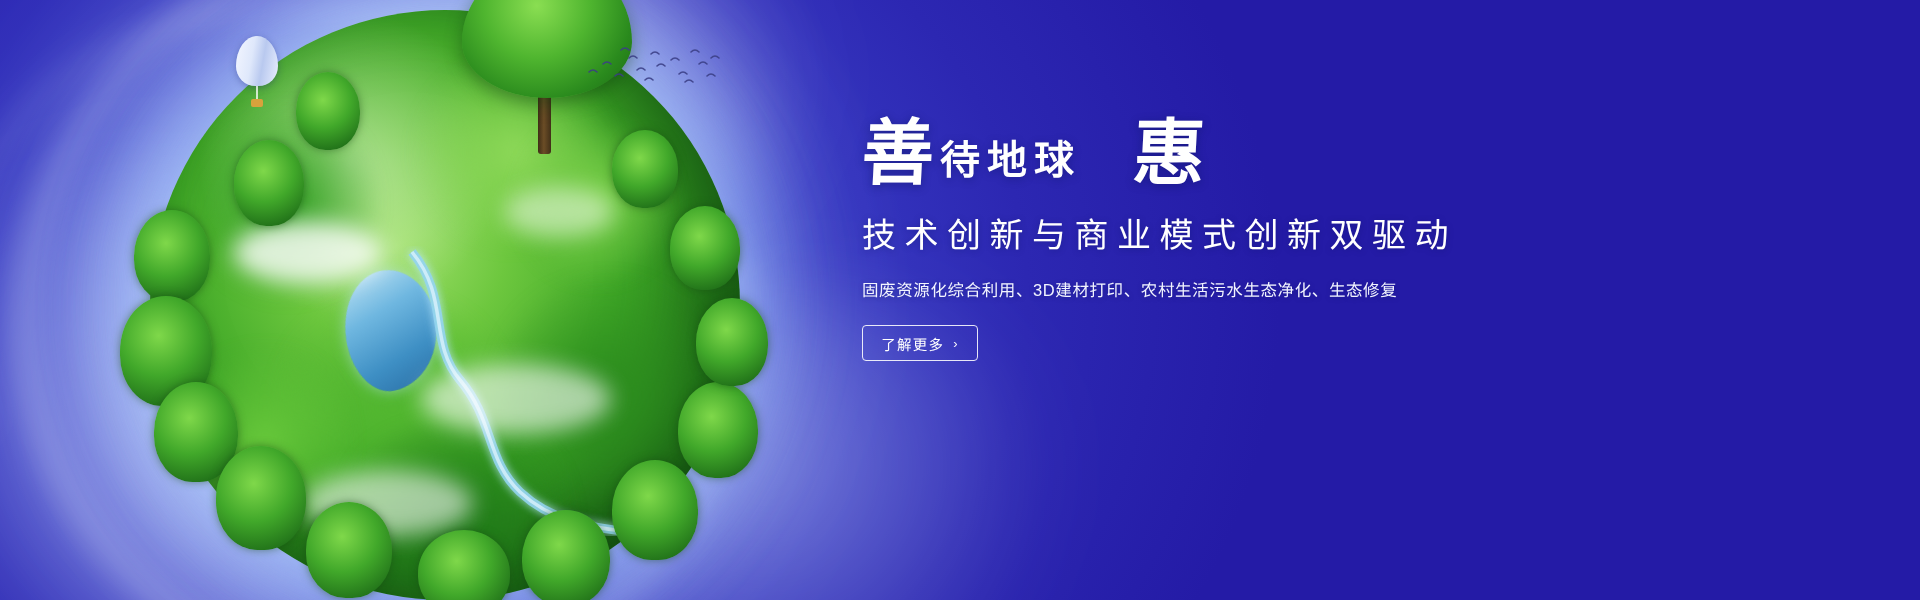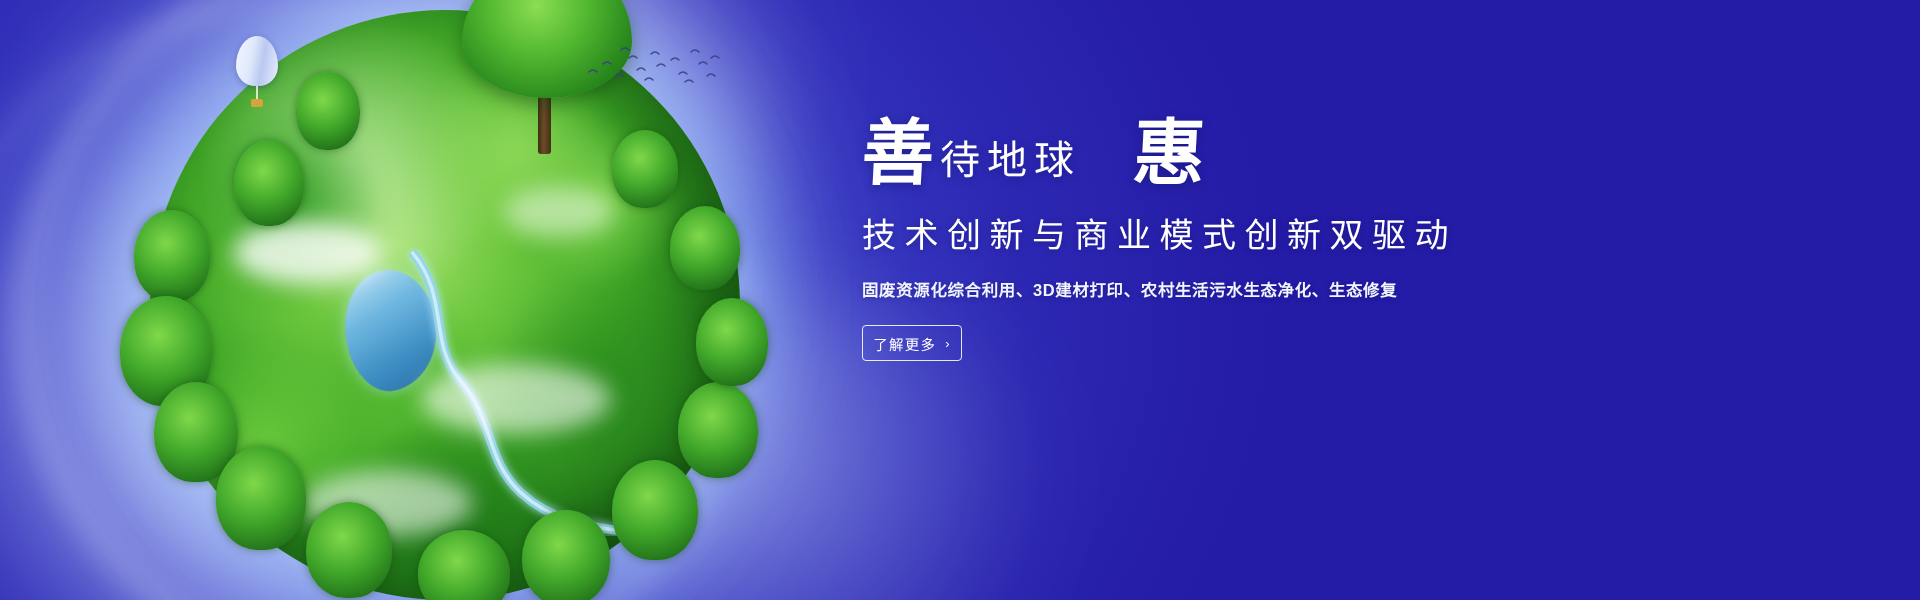--- a/index.html
+++ b/index.html
@@ -143,39 +143,39 @@
   }
   .hl-group { display:flex; align-items:flex-end; }
   .hl-big {
     font-family:"DejaVu Serif","Liberation Serif",serif;
     font-size:72px; font-weight:700; line-height:.92;
     letter-spacing:0; text-shadow:0 2px 10px rgba(10,20,90,.45);
     transform:skewX(-3deg);
   }
   .hl-small {
     font-family:"DejaVu Serif","Liberation Serif",serif;
-    font-size:40px; font-weight:400; letter-spacing:7px;
+    font-size:40px; font-weight:700; letter-spacing:7px;
     padding-bottom:6px; margin-left:6px;
     text-shadow:0 2px 8px rgba(10,20,90,.4);
   }
   .hl-gap { width:52px; }
 
   .subtitle {
     font-size:34px; font-weight:400; letter-spacing:8.5px;
     color:#ffffff; margin-bottom:20px; white-space:nowrap;
     text-shadow:0 1px 6px rgba(10,20,90,.35);
   }
   .desc {
-    font-size:16.5px; font-weight:700; letter-spacing:.6px;
+    font-size:16.5px; font-weight:400; letter-spacing:.6px;
     color:#f2f4ff; margin-bottom:24px; white-space:nowrap;
     text-shadow:0 1px 5px rgba(10,20,90,.35);
   }
   .cta {
     display:inline-flex; align-items:center; justify-content:center; gap:9px;
-    width:100px; height:36px;
+    width:116px; height:36px;
     border:1px solid rgba(255,255,255,.88);
     border-radius:4px; background:transparent;
     color:#ffffff; font-size:14.5px; letter-spacing:1.2px;
     cursor:pointer; user-select:none;
   }
   .cta .chev { font-size:13px; opacity:.95; }
 </style>
 </head>
 <body>
 

